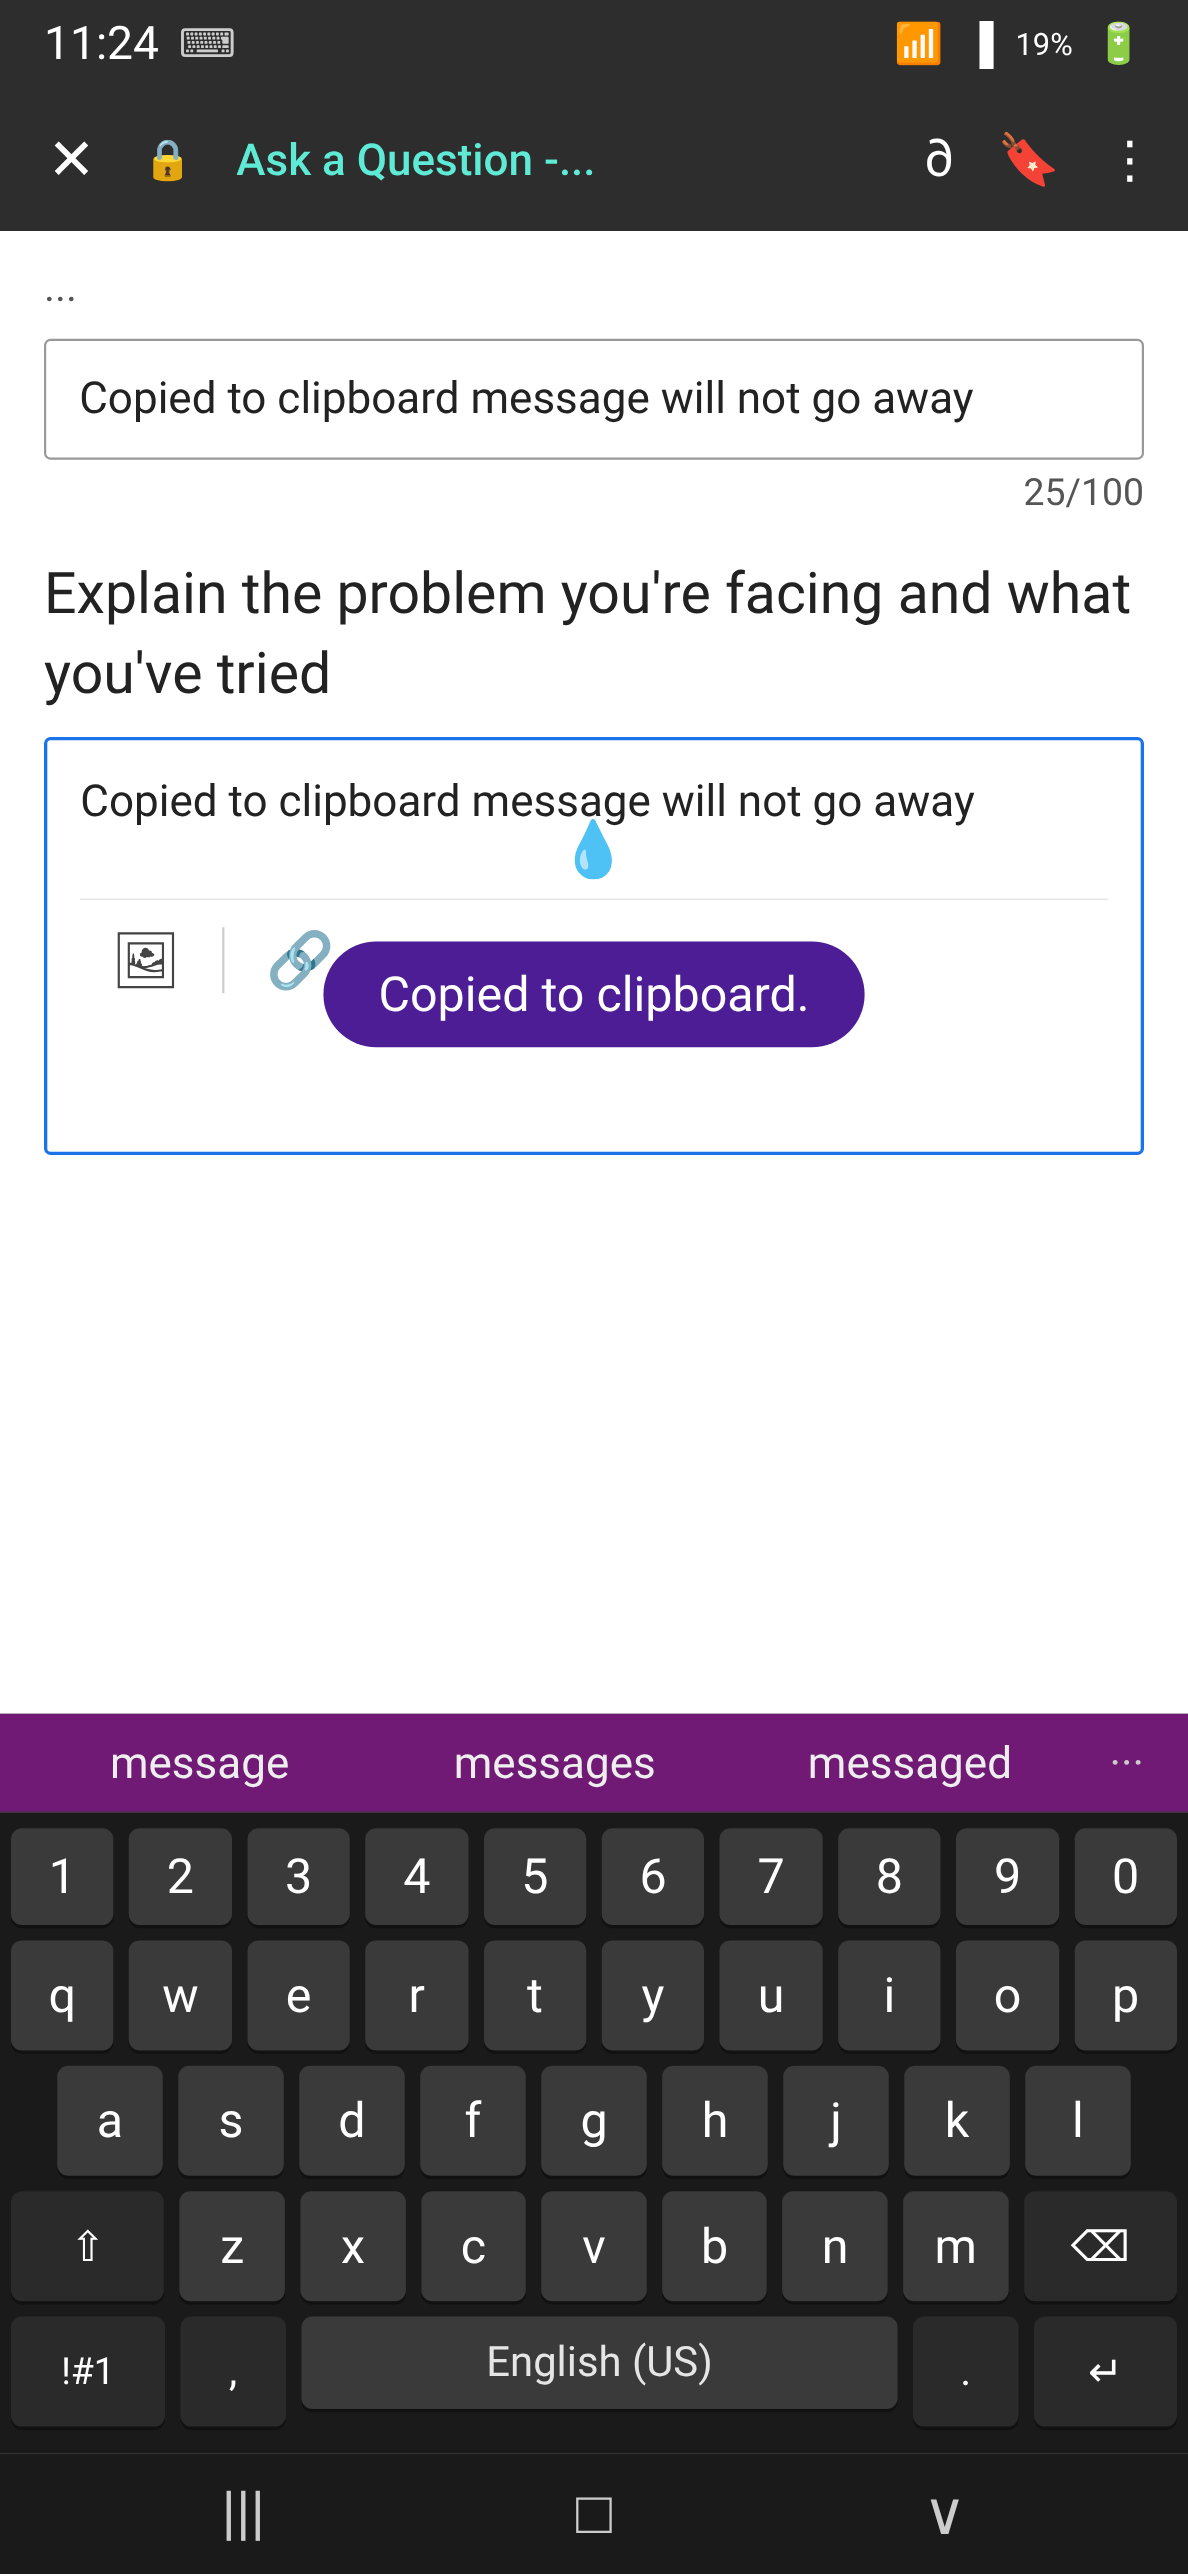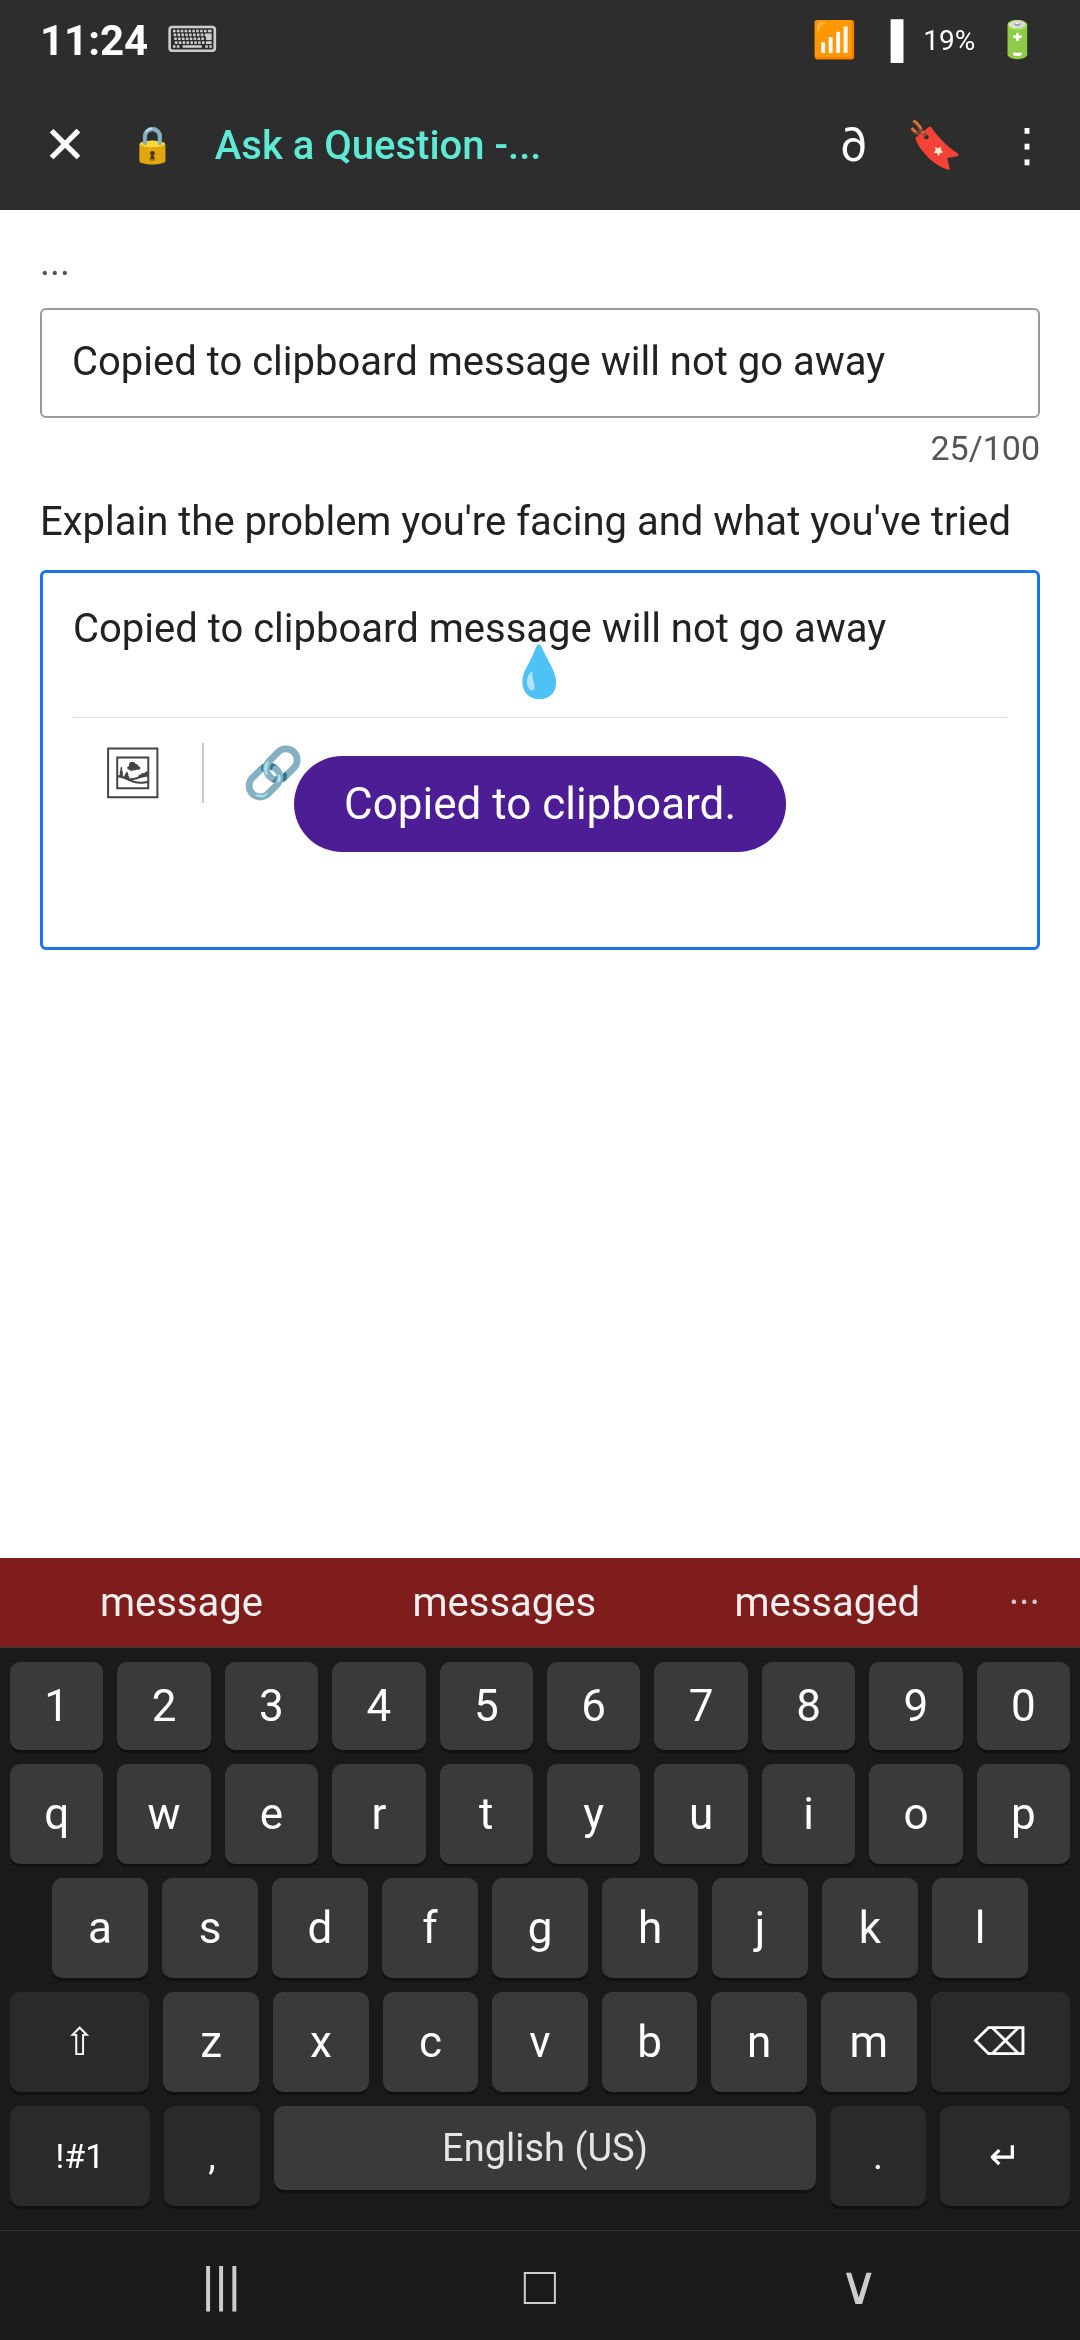--- a/index.html
+++ b/index.html
@@ -24,21 +24,21 @@
       padding: 0 40px;
     }
     .status-bar-left {
       display: flex;
       align-items: center;
       gap: 18px;
     }
     .status-time {
       color: #fff;
       font-size: 42px;
-      font-weight: 700;
+      font-weight: 400;
     }
     .keyboard-icon-small {
       color: #ccc;
       font-size: 36px;
     }
     .status-bar-right {
       display: flex;
       align-items: center;
       gap: 20px;
     }
@@ -131,22 +131,22 @@
     .char-count {
       text-align: right;
       color: #555;
       font-size: 34px;
       margin-top: 10px;
     }
 
     
     .section-label {
       color: #222;
-      font-size: 40px;
-      margin-top: 26px;
+      font-size: 52px;
+      margin-top: 36px;
       margin-bottom: 20px;
       line-height: 1.4;
     }
 
     
     .textarea-container {
       width: 100%;
       border: 3px solid #1a73e8;
       border-radius: 6px;
       position: relative;
@@ -219,21 +219,21 @@
       bottom: 0;
       left: 0;
       width: 100%;
       background: #1a1a1a;
     }
 
     
     .autocomplete-row {
       display: flex;
       align-items: center;
-      background: #7f1d1d;
+      background: #701a75;
       height: 90px;
       padding: 0 20px;
       border-bottom: 1px solid #3a3a3a;
     }
     .autocomplete-item {
       flex: 1;
       text-align: center;
       color: #eee;
       font-size: 40px;
       padding: 10px 0;

